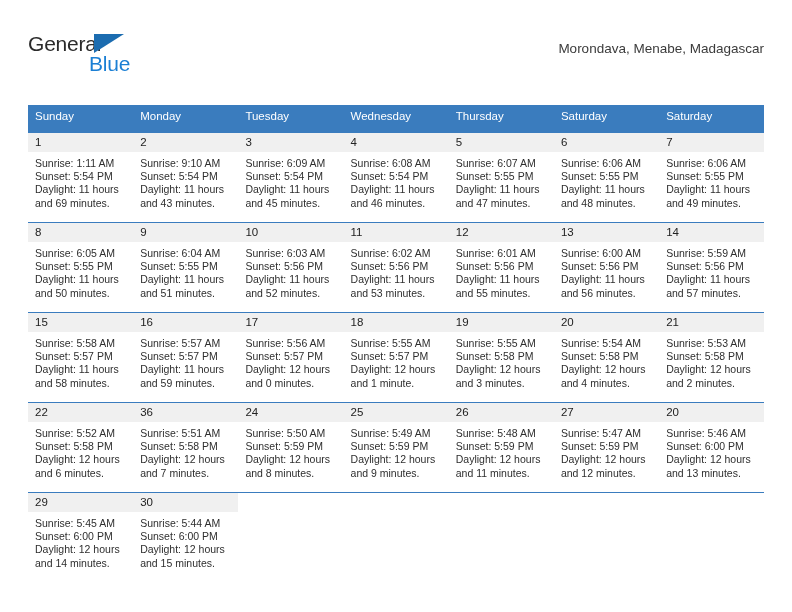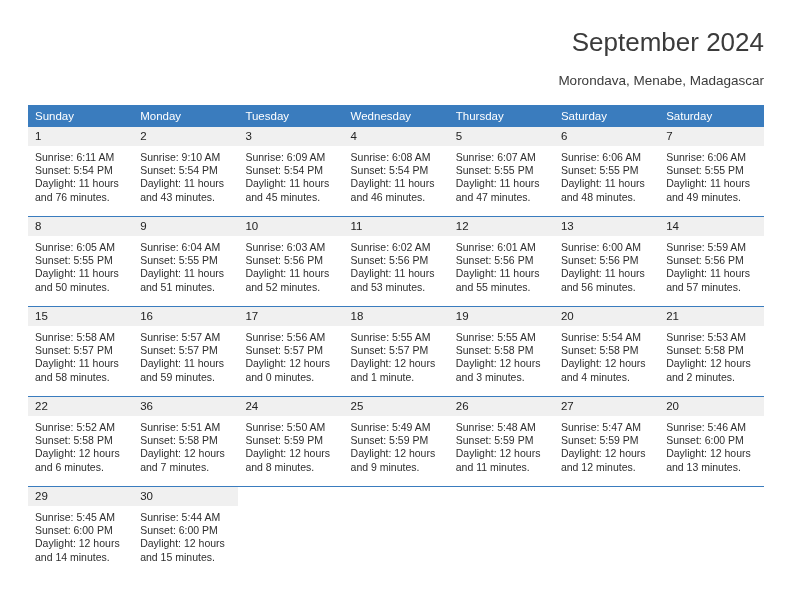--- a/index.html
+++ b/index.html
@@ -92,21 +92,21 @@
     width: 736px;
     border-collapse: collapse;
     table-layout: fixed;
   }
   .calendar th {
     background: #3a7cbe;
     color: #ffffff;
     font-weight: normal;
     font-size: 11.5px;
     text-align: left;
-    padding: 5px 0 5px 7px;
+    padding: 5px 0 11px 7px;
     height: 12px;
     border: none;
   }
   .week-row > td {
     vertical-align: top;
     padding: 0;
     border-top: 1px solid #3a7cbe;
     border-bottom: none;
     border-left: none;
     border-right: none;
@@ -136,23 +136,27 @@
     white-space: nowrap;
   }
 </style>
 </head>
 <body>
 
 <div class="page">
 
   <div class="header">
 
+    <div class="brand">
+      <span class="brand-general">General</span>
+      <span class="brand-tri"></span>
+      <span class="brand-blue">Blue</span>
+    </div>
 
     <div class="titles">
-      <div class="cal-title">September 2024</div>
       <div class="cal-subtitle">Morondava, Menabe, Madagascar</div>
     </div>
 
   </div>
 
   <table class="calendar">
     <colgroup>
       <col style="width:105.2px">
         <col style="width:105.2px">
         <col style="width:105.2px">
@@ -171,24 +175,24 @@
         <th>Saturday</th>
         <th>Saturday</th>
       </tr>
     </thead>
     <tbody>
 
       <tr class="week-row first">
         <td>
           <div class="daynum">1</div>
           <div class="details">
-            <div>Sunrise: 6:11 AM</div>
+            <div>Sunrise: 1:11 AM</div>
             <div>Sunset: 5:54 PM</div>
             <div>Daylight: 11 hours</div>
-            <div>and 76 minutes.</div>
+            <div>and 69 minutes.</div>
           </div>
         </td>
         <td>
           <div class="daynum">2</div>
           <div class="details">
             <div>Sunrise: 9:10 AM</div>
             <div>Sunset: 5:54 PM</div>
             <div>Daylight: 11 hours</div>
             <div>and 43 minutes.</div>
           </div>

